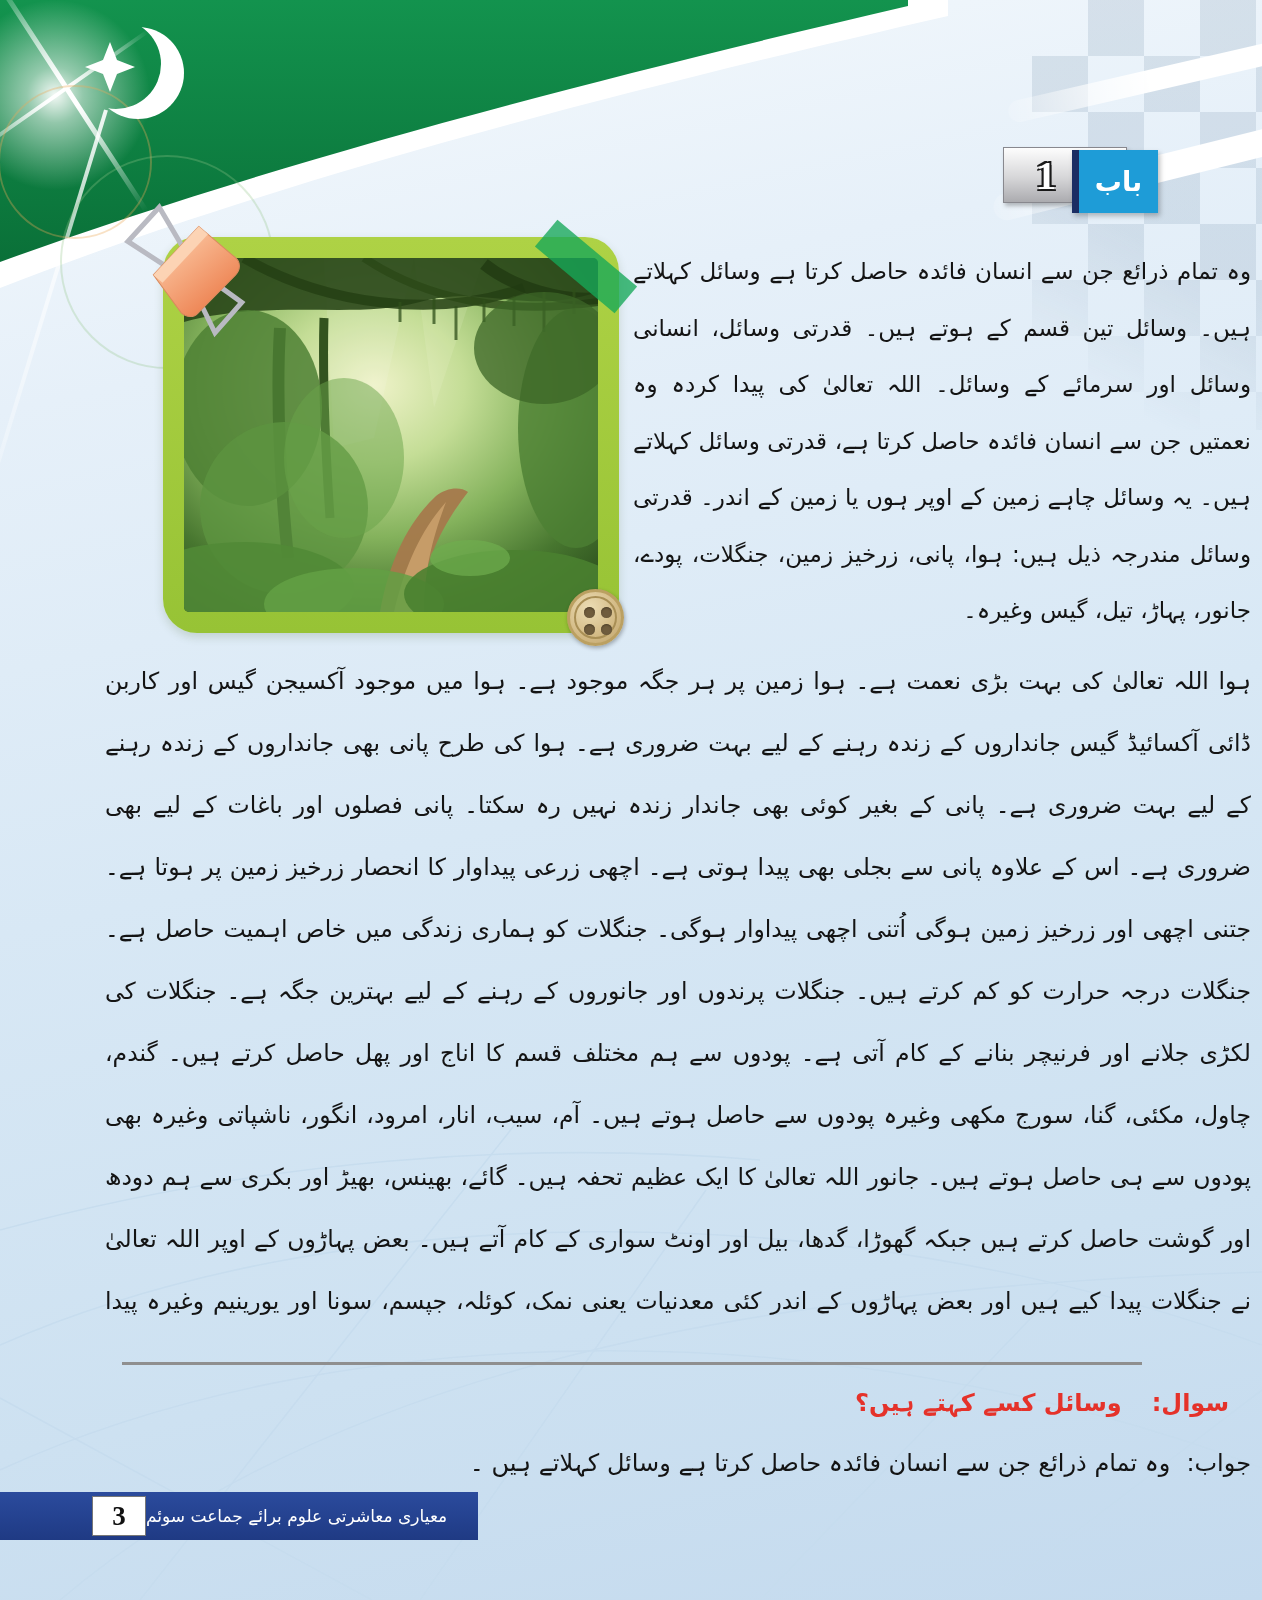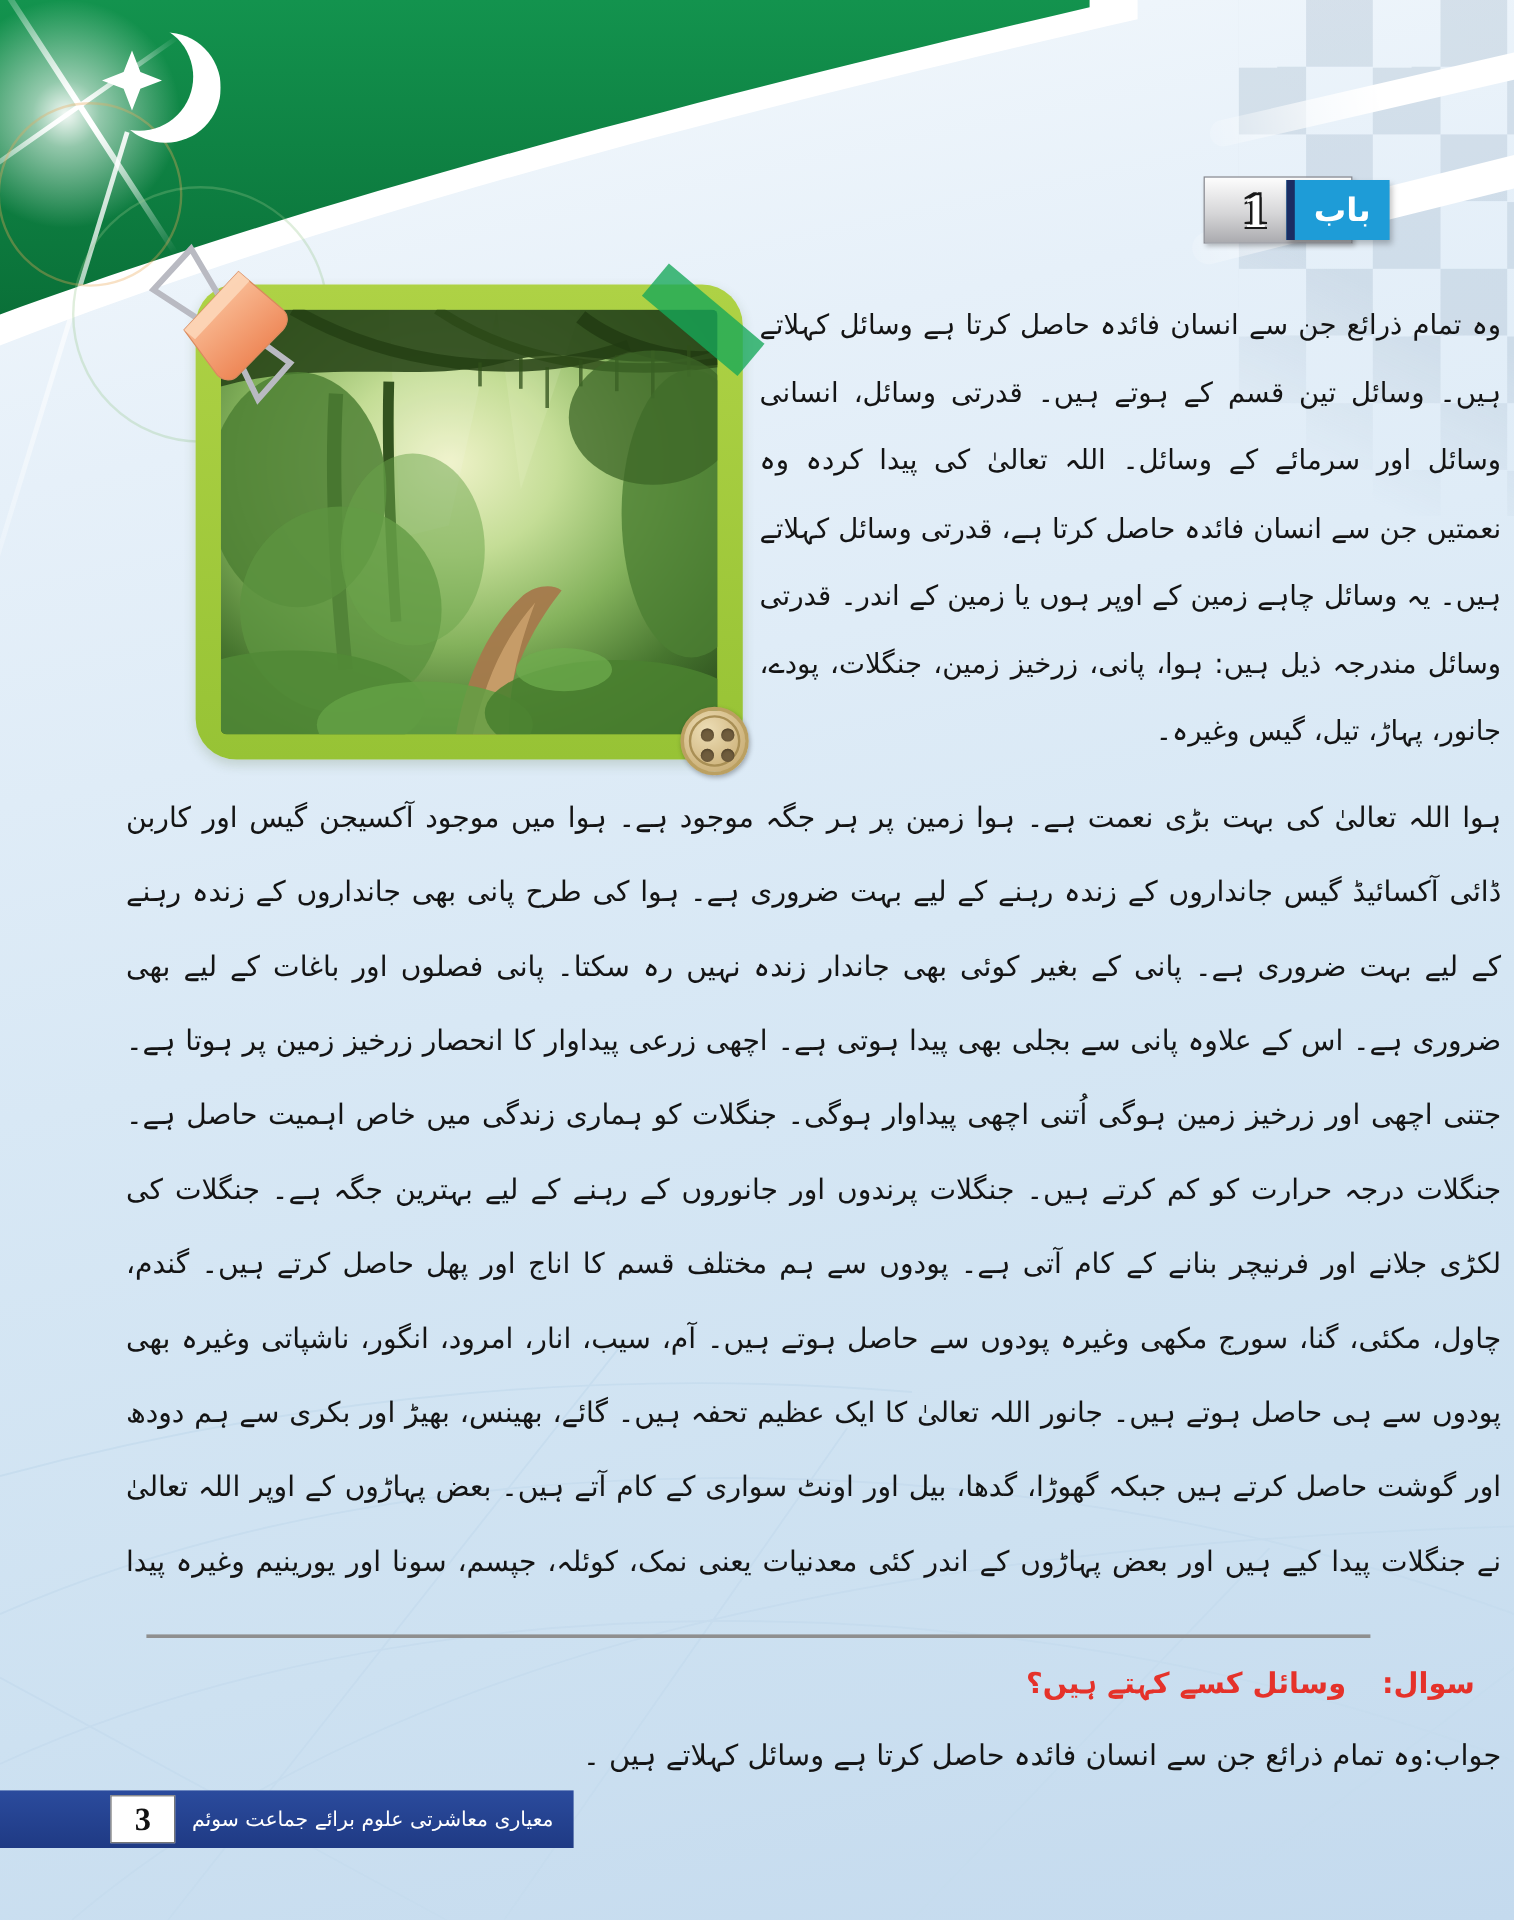--- a/index.html
+++ b/index.html
@@ -38,21 +38,21 @@
   .streak{position:absolute;left:104px;top:110px;width:4px;height:520px;z-index:4;transform:rotate(17deg);transform-origin:top center;
     background:linear-gradient(180deg,rgba(255,255,255,0.9),rgba(255,255,255,0));}
   
   .logo{position:absolute;left:80px;top:18px;z-index:6;}
   
   .num-box{position:absolute;left:1003px;top:147px;width:124px;height:56px;z-index:7;
     background:linear-gradient(180deg,#fdfdfd,#d6d6d8 55%,#ababaf);border:1px solid #88888e;
     box-shadow:2px 3px 4px rgba(0,0,0,0.25);display:flex;align-items:center;padding-left:32px;box-sizing:border-box;}
   .num-box span{font-family:"Liberation Serif","DejaVu Serif",serif;font-weight:bold;font-size:40px;color:#ffffff;
     text-shadow:-2px -2px 0 #1a1a1a,2px -2px 0 #1a1a1a,-2px 2px 0 #1a1a1a,2px 2px 0 #1a1a1a;}
-  .label-box{position:absolute;left:1072px;top:150px;width:86px;height:50px;z-index:8;background:#1e9cd7;
+  .label-box{position:absolute;left:1072px;top:150px;width:86px;height:63px;z-index:8;background:#1e9cd7;
     border-left:7px solid #1b2d63;box-shadow:2px 3px 5px rgba(0,0,0,0.25);
     display:flex;align-items:center;justify-content:center;box-sizing:border-box;}
   .label-box span{color:#fff;font-size:27px;font-weight:bold;direction:rtl;}
   
   .title{position:absolute;left:285px;top:132px;width:740px;z-index:7;margin:0;text-align:center;direction:rtl;
     font-size:47px;font-weight:bold;color:#2b3a8f;white-space:nowrap;}
   
   .photo-frame{position:absolute;left:163px;top:237px;width:456px;height:396px;z-index:6;
     background:linear-gradient(180deg,#aed245,#97c335);border-radius:34px;box-shadow:0 4px 10px rgba(60,90,30,0.18);}
   .photo{position:absolute;left:21px;top:21px;right:21px;bottom:21px;border-radius:5px;overflow:hidden;}
@@ -70,28 +70,28 @@
   .intro{position:absolute;left:633px;top:243px;width:618px;height:400px;z-index:6;overflow:hidden;
     direction:rtl;text-align:justify;font-size:23px;line-height:56.5px;color:#141414;}
   .bodytext{position:absolute;left:105px;top:650px;width:1146px;height:698px;z-index:6;overflow:hidden;
     direction:rtl;text-align:justify;font-size:23.5px;line-height:62px;color:#141414;}
   .divider{position:absolute;left:122px;top:1362px;width:1020px;height:0;z-index:6;border:none;border-top:3px solid #8f8f8f;margin:0;}
   .qa{position:absolute;left:105px;top:1380px;width:1146px;z-index:6;direction:rtl;}
   .qa .row{text-align:right;font-size:24px;line-height:46px;}
   .qa .q{color:#e5322a;padding-right:22px;margin-bottom:14px;font-weight:bold;}
   .qa .a{color:#141414;}
   .qa .qlbl{margin-left:30px;}
-  .qa .albl{}
+  .qa .albl{margin-left:16px;}
   
   .footer{position:absolute;left:0;top:1492px;width:478px;height:48px;z-index:7;
     background:linear-gradient(180deg,#2b4b9d,#1f3a84);display:flex;align-items:center;}
   .pagebox{margin-left:92px;width:54px;height:40px;background:#ffffff;border:1px solid #777;box-sizing:border-box;
     display:flex;align-items:center;justify-content:center;
     font-family:"Liberation Serif","DejaVu Serif",serif;font-weight:bold;font-size:27px;color:#111;}
-  .booktitle{color:#ffffff;font-size:17px;margin-left:14px;direction:rtl;white-space:nowrap;}
+  .booktitle{color:#ffffff;font-size:17px;direction:rtl;white-space:nowrap;}
 </style>
 </head>
 <body>
 
 <div class="page">
 
   <svg class="bg-arcs" width="1262" height="1600" viewBox="0 0 1262 1600">
     <g fill="none" stroke="#c6dcee" stroke-width="1.6" opacity="0.85">
       <path d="M0,1345 C330,1200 830,1188 1262,1345"></path>
       <path d="M0,1470 C330,1318 830,1305 1262,1468"></path>

